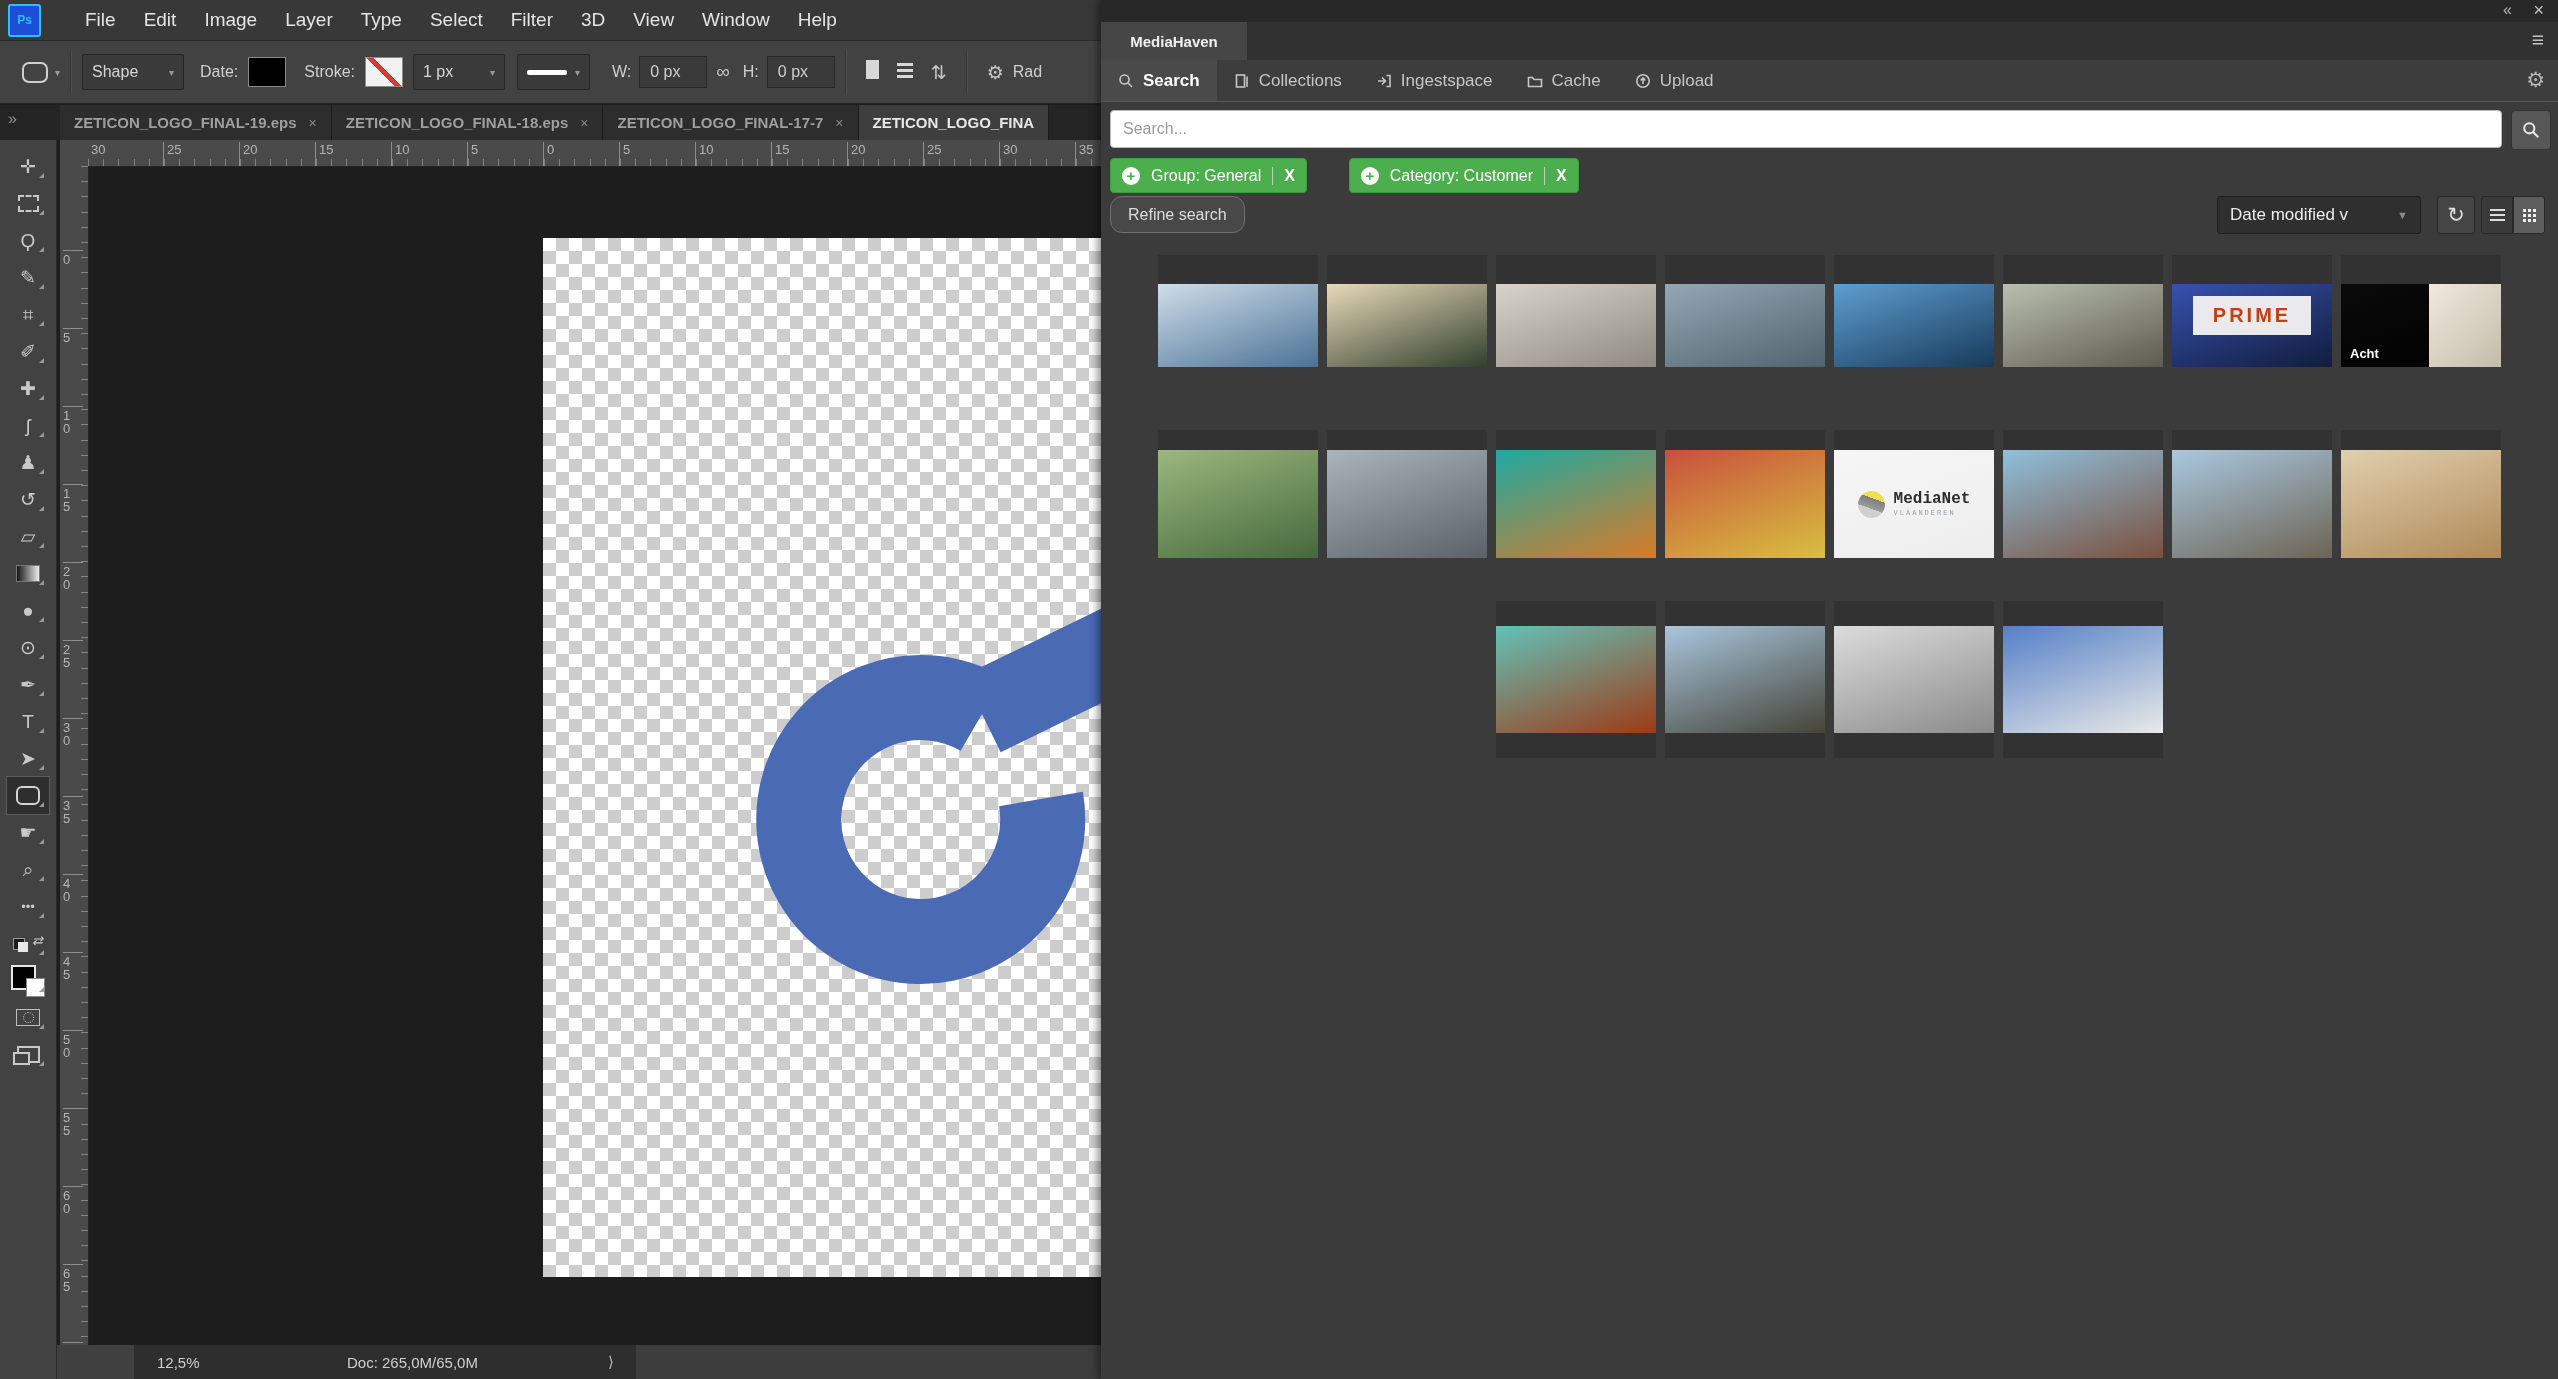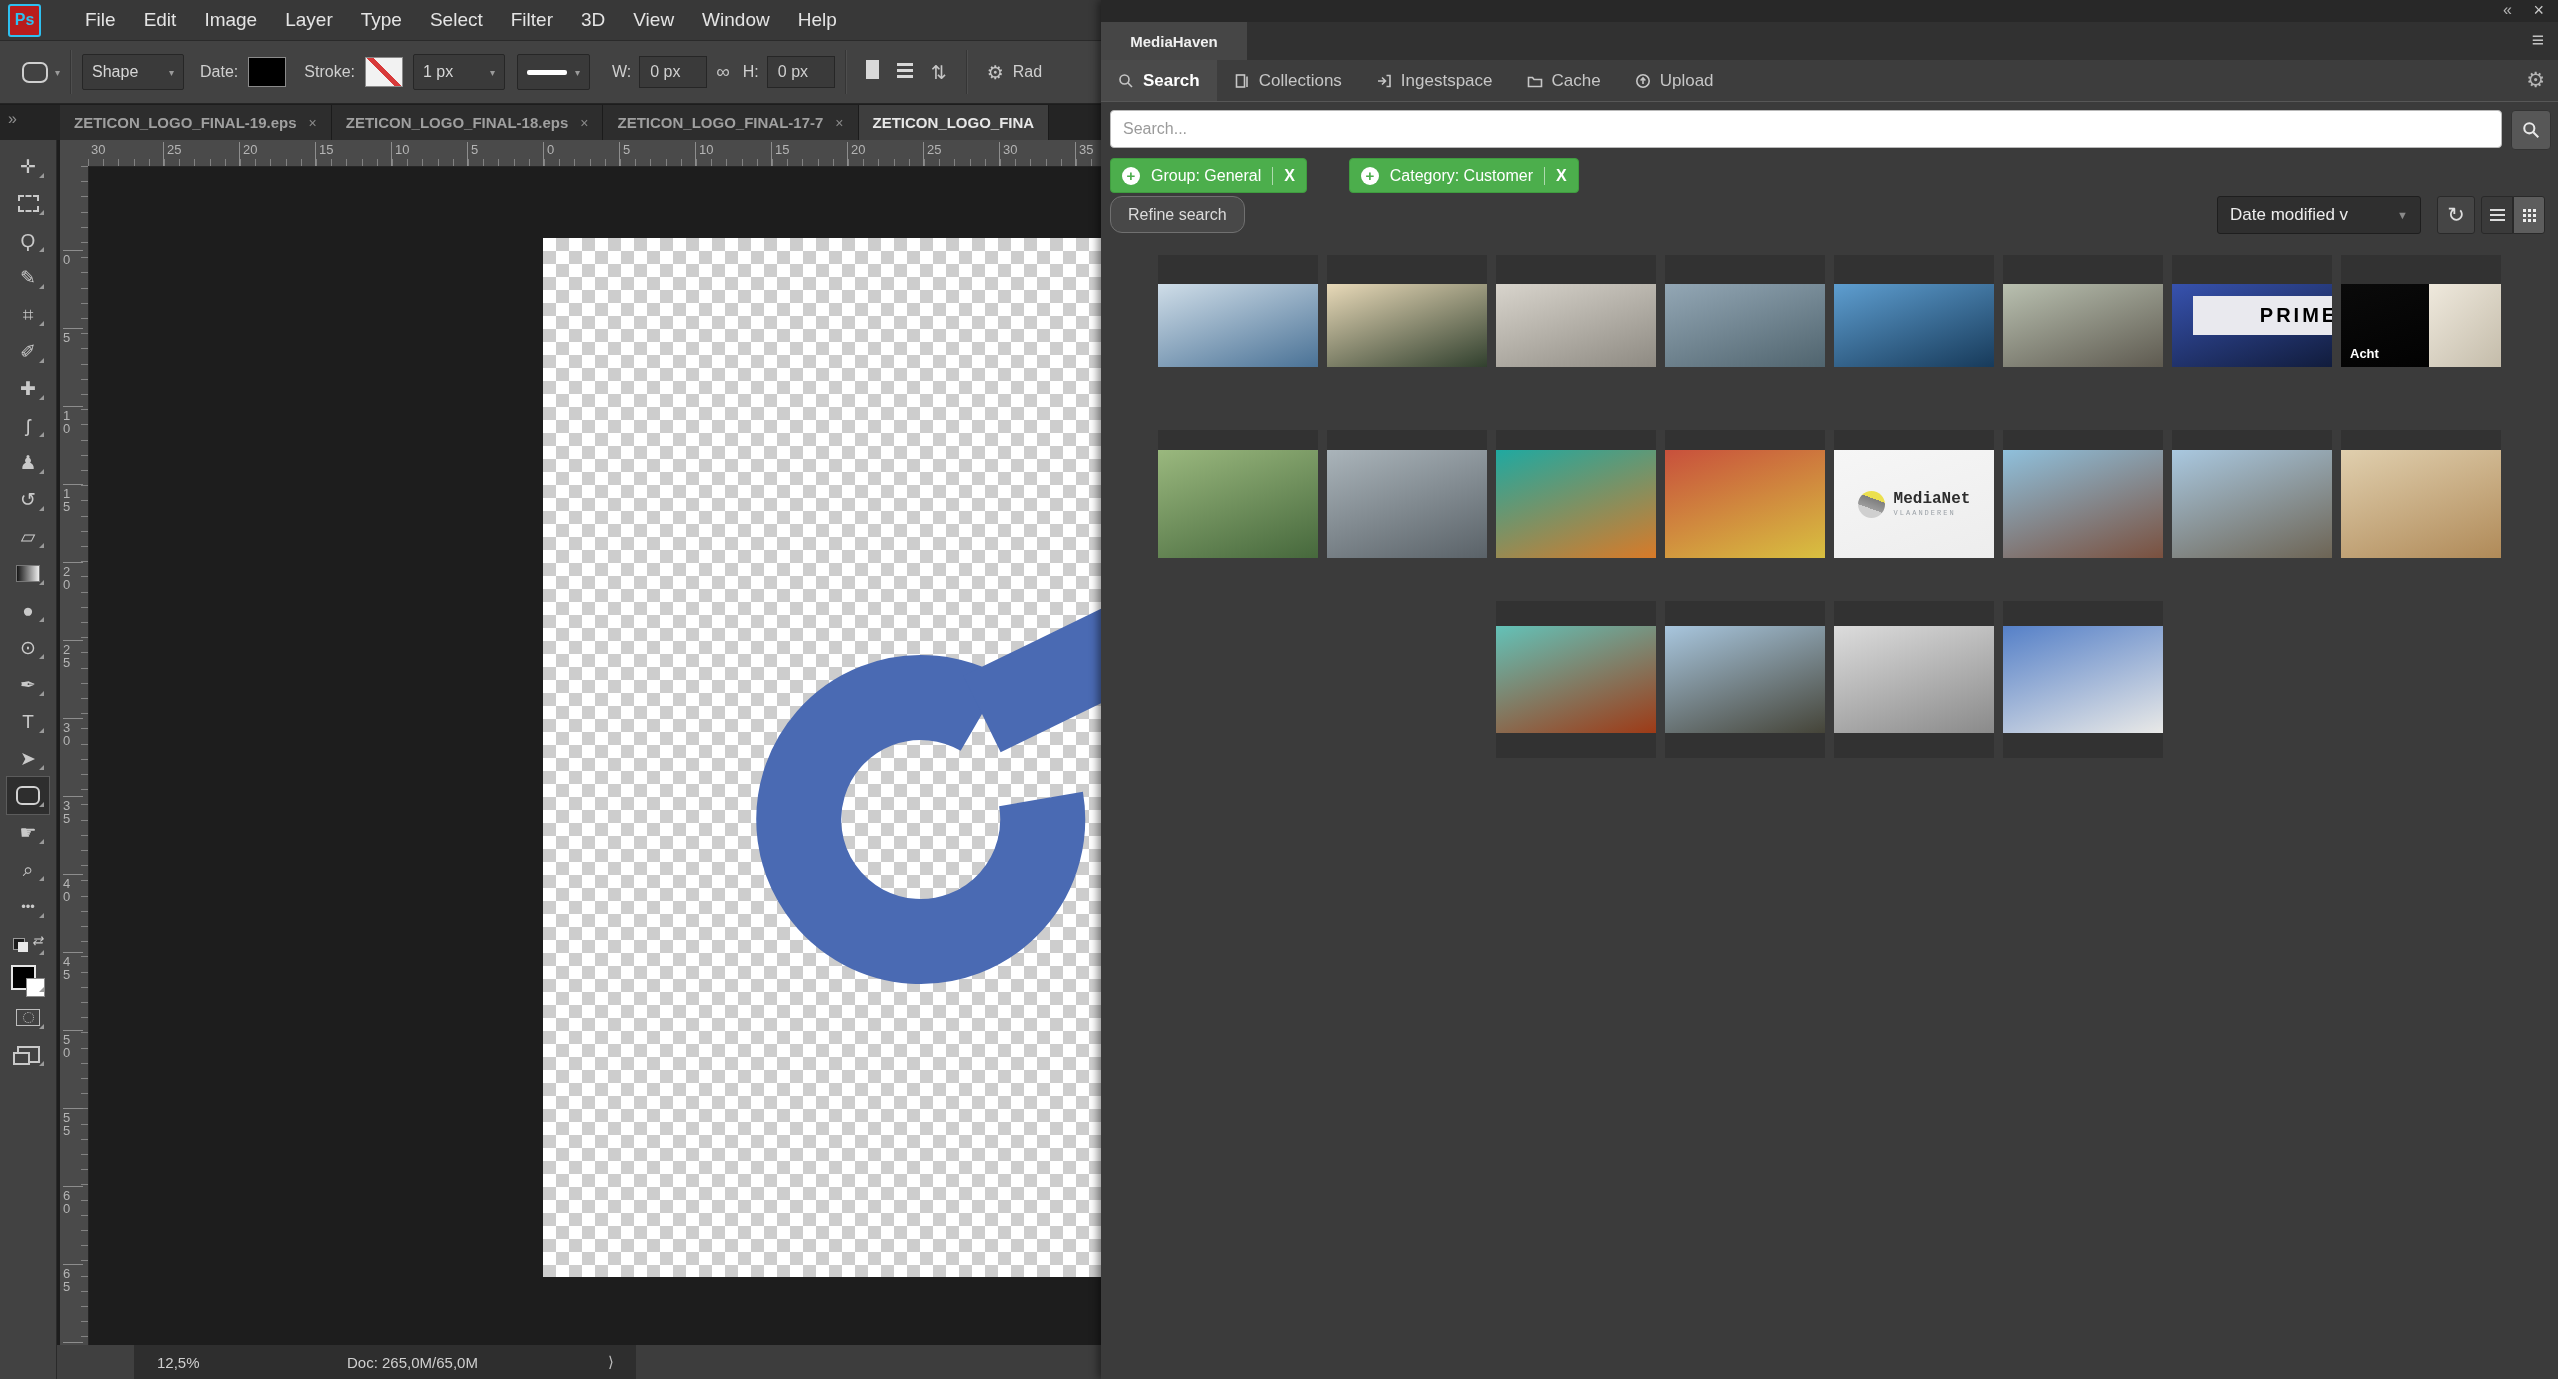--- a/index.html
+++ b/index.html
@@ -1,23 +1,23 @@
 <!DOCTYPE html>
 <html><head>
 <meta charset="utf-8">
 <style>
   html,body{margin:0;padding:0;background:#111;}
   .root{position:relative;width:2558px;height:1379px;background:#1d1d1d;overflow:hidden;
         font-family:"Liberation Sans",sans-serif;-webkit-font-smoothing:antialiased;}
   
   .menubar{position:absolute;left:0;top:0;width:100%;height:40px;background:#383838;
            display:flex;align-items:center;color:#e4e4e4;font-size:19px;z-index:2;}
-  .ps-logo{width:33px;height:33px;margin:0 30px 0 8px;background:#b91c1c;border:2px solid #2ec0f0;
+  .ps-logo{width:33px;height:33px;margin:0 30px 0 8px;background:#1d4ed8;border:2px solid #2ec0f0;
            color:#2ec0f0;display:flex;align-items:center;justify-content:center;font-weight:bold;
-           font-size:16px;border-radius:3px;box-sizing:border-box;}
+           font-size:12px;border-radius:3px;box-sizing:border-box;}
   .menu-item{padding:0 14px;cursor:default;}
   .optionsbar{position:absolute;left:0;top:40px;width:100%;height:64px;background:#424242;
               border-top:1px solid #2a2a2a;border-bottom:1px solid #242424;display:flex;
               align-items:center;color:#cfcfcf;font-size:16px;box-sizing:border-box;}
   .ob-sep{width:1px;height:44px;background:#353535;border-right:1px solid #4e4e4e;margin:0 10px;}
   .ob-box{background:#3a3a3a;border:1px solid #262626;border-radius:2px;height:34px;display:flex;
           align-items:center;padding:0 9px;gap:8px;color:#d6d6d6;}
   .ob-caret{color:#9a9a9a;font-size:10px;}
   .preset-shape{width:22px;height:17px;border:2px solid #cfcfcf;border-radius:7px;}
   .swatch-fill{width:36px;height:28px;background:#000;border:1px solid #8a8a8a;}
@@ -130,21 +130,21 @@
   .btn-refresh{left:1336px;width:38px;background:#454545;font-size:21px;}
   .btn-list{left:1380px;width:32px;background:#3a3a3a;border-radius:3px 0 0 3px;}
   .btn-grid{left:1412px;width:32px;background:#5d5d5d;border-radius:0 3px 3px 0;}
   .ic-list{width:15px;height:12px;background:repeating-linear-gradient(to bottom,#ddd 0 2px,transparent 2px 5px);}
   .ic-grid{width:3px;height:3px;background:#eee;box-shadow:5px 0 #eee,10px 0 #eee,0 5px #eee,5px 5px #eee,
            10px 5px #eee,0 10px #eee,5px 10px #eee,10px 10px #eee;margin:-10px 0 0 -10px;}
   .cell{position:absolute;background:#323232;overflow:hidden;}
   .cell .img{position:absolute;left:0;width:100%;}
   .prime-board{position:absolute;left:13%;top:15%;width:74%;height:46%;background:#e9e9ee;display:flex;
                align-items:center;justify-content:center;font-weight:bold;font-size:20px;
-               letter-spacing:3px;color:#000000;padding-left:47px;}
+               letter-spacing:3px;color:#c2410c;}
   .acht-label{position:absolute;left:9px;bottom:6px;color:#fff;font-weight:bold;font-size:13px;}
   .acht-keypad{position:absolute;right:0;top:0;width:45%;height:100%;
                background:linear-gradient(135deg,#efe9dd,#c4bcaa);}
   .medianet{display:flex;align-items:center;justify-content:center;gap:9px;}
   .mn-circle{width:27px;height:27px;border-radius:50%;
              background:linear-gradient(200deg,#ece04e 32%,#7e7e7e 32%,#9c9c9c 62%,#cfcfcf 62%);}
   .mn-label{color:#2d2d2d;font-weight:bold;font-size:16px;line-height:1.1;}
   .mn-sub{color:#9aa0a6;font-size:7px;letter-spacing:2px;}
 </style>
 </head>

